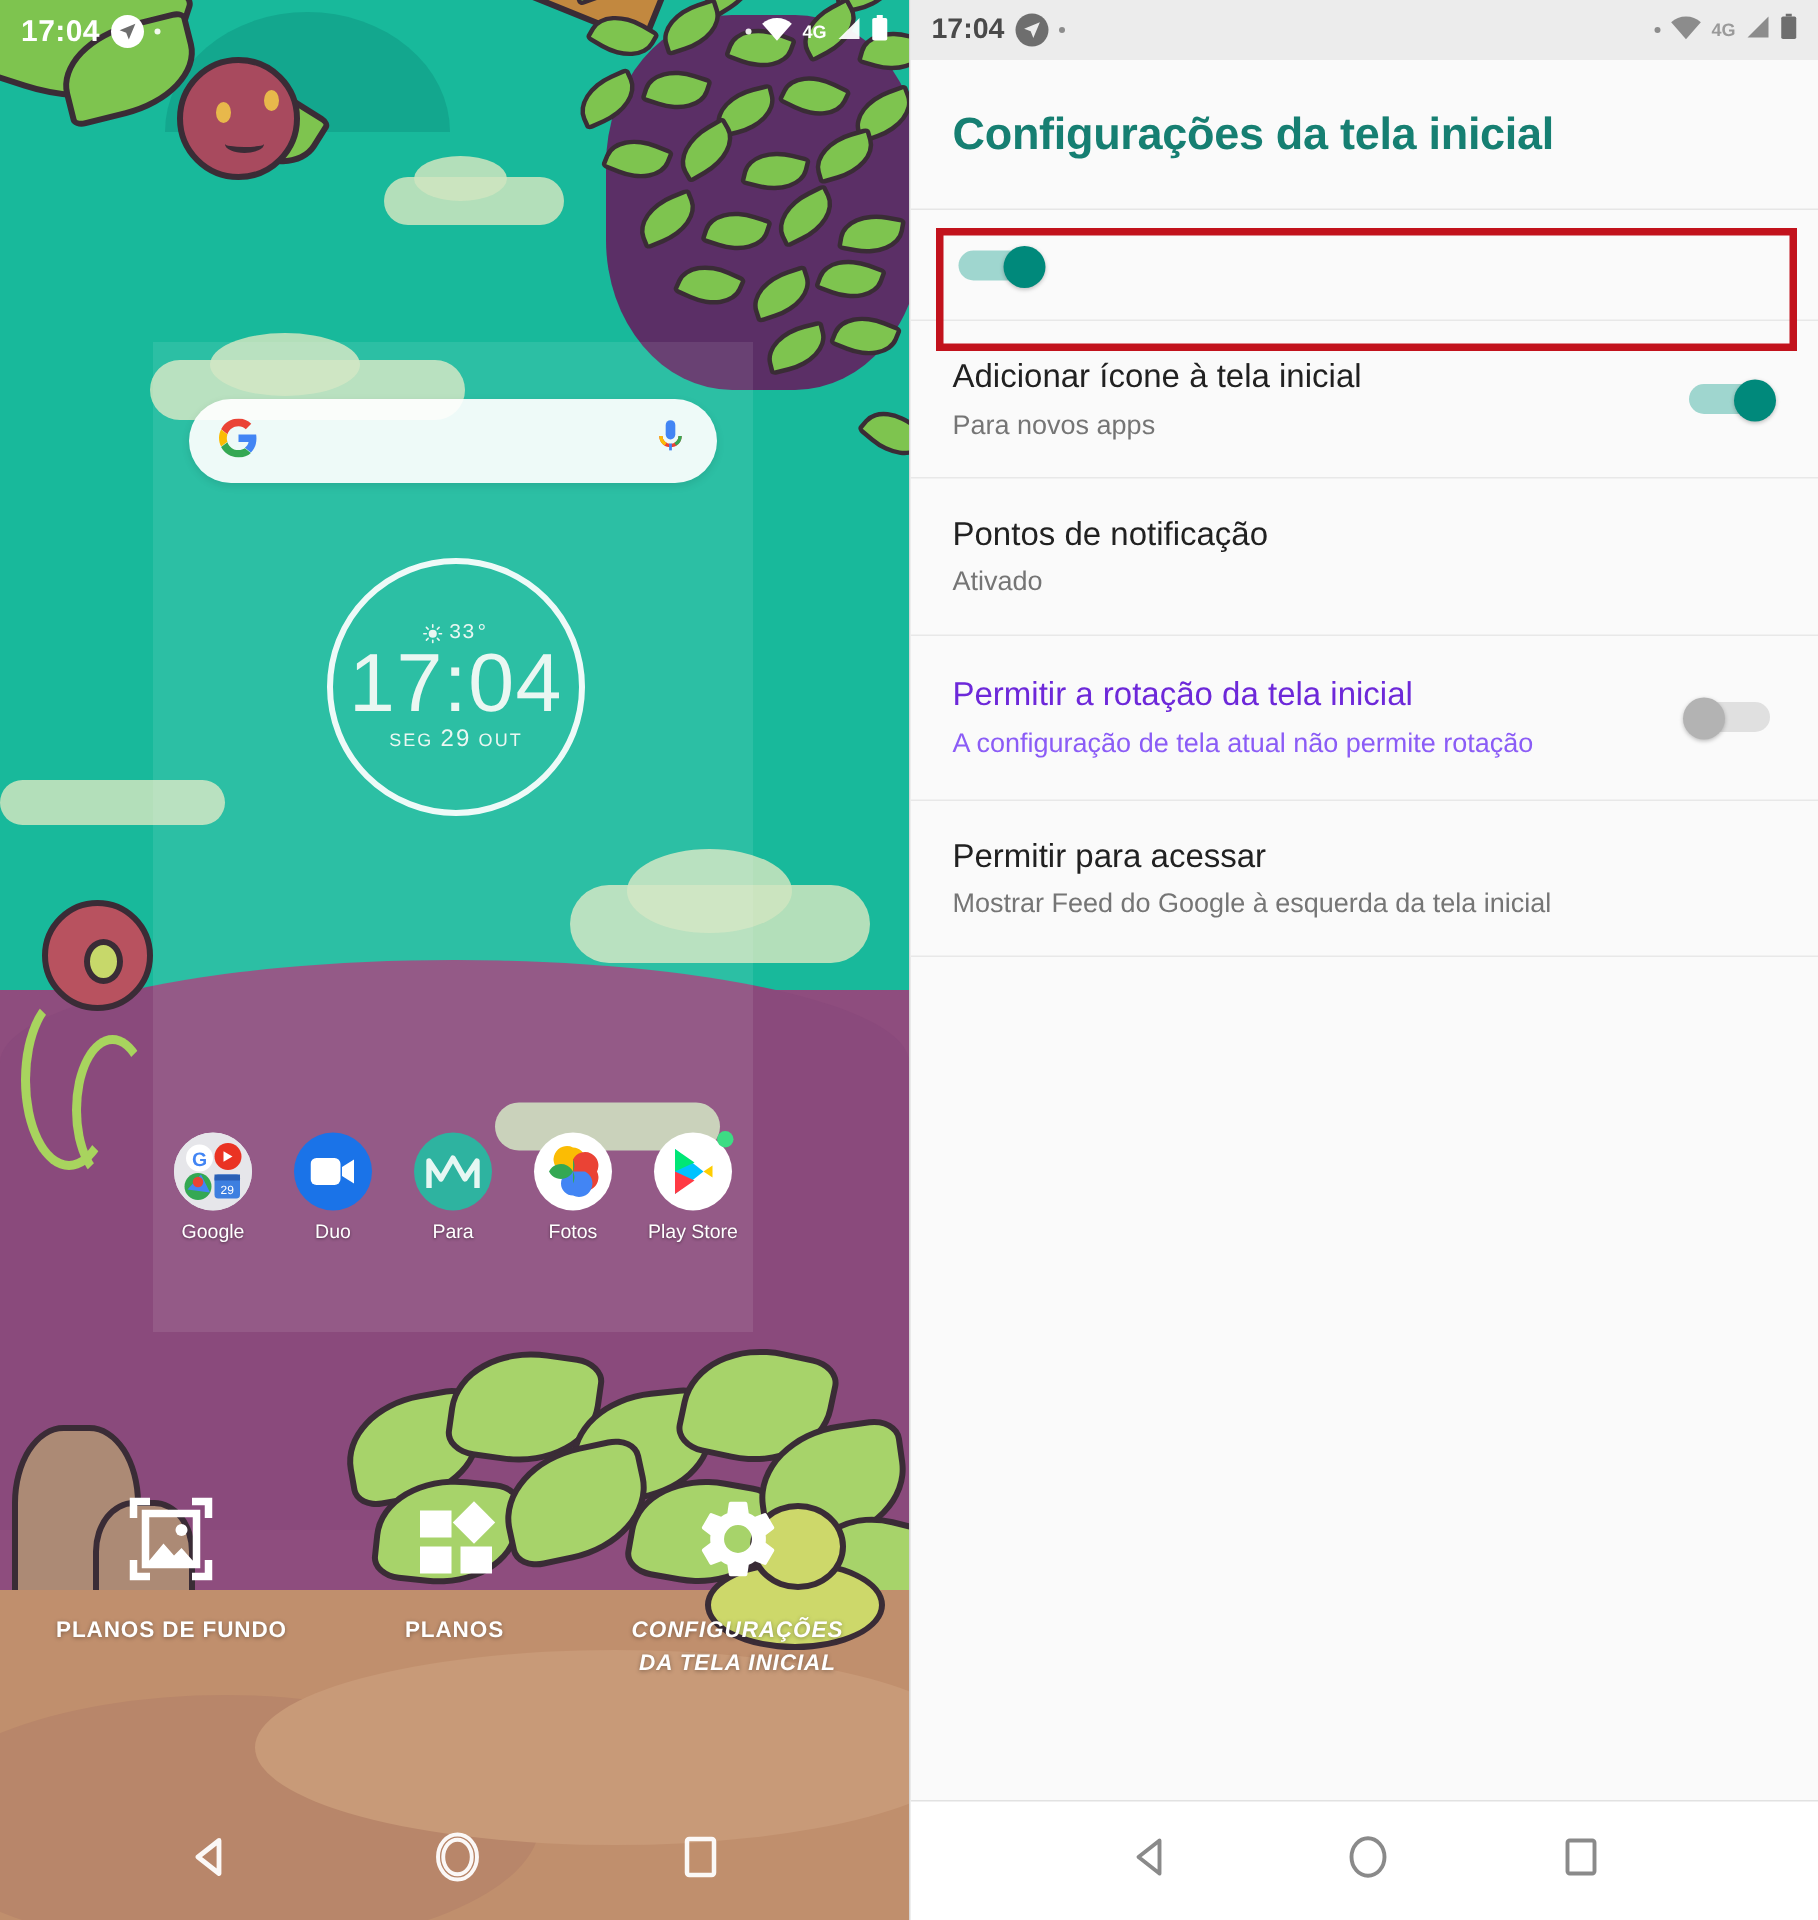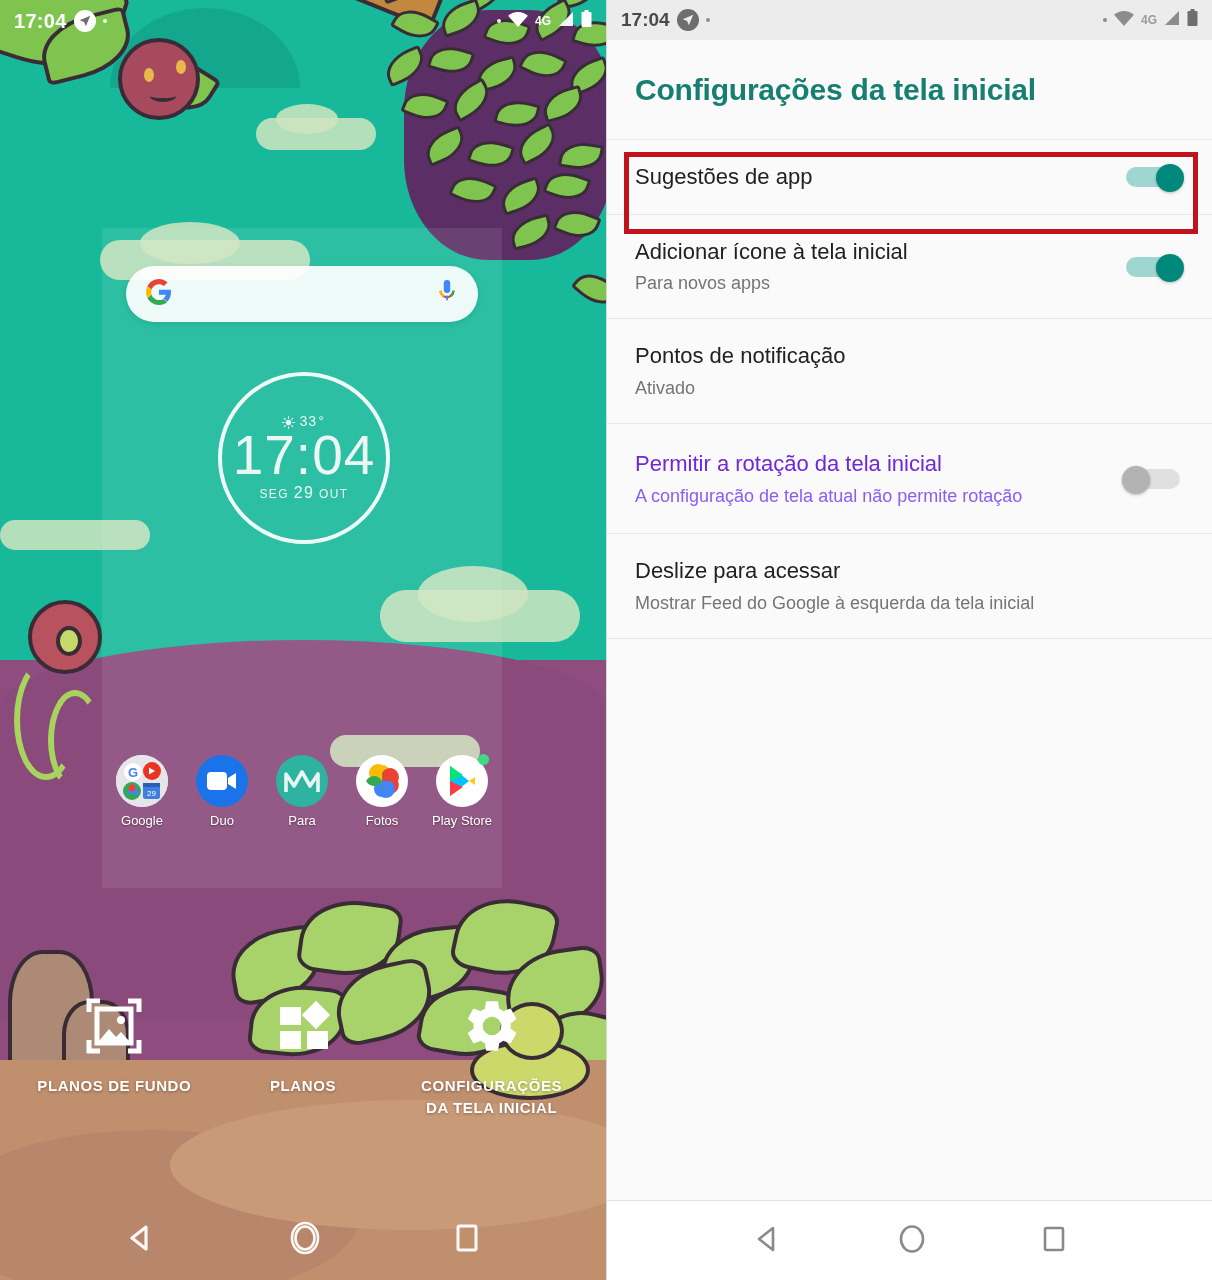--- a/index.html
+++ b/index.html
@@ -478,21 +478,21 @@
         </span>
         <span class="act-label">PLANOS</span>
       </div>
 
       <div class="act">
         <span>
           <svg width="62" height="62" viewBox="0 0 24 24">
             <path fill="#fff" d="M19.14 12.94a7.07 7.07 0 0 0 .06-.94 7.07 7.07 0 0 0-.06-.94l2.03-1.58a.49.49 0 0 0 .12-.61l-1.92-3.32a.49.49 0 0 0-.59-.22l-2.39.96a7.03 7.03 0 0 0-1.62-.94l-.36-2.54a.49.49 0 0 0-.48-.41h-3.84a.49.49 0 0 0-.48.41l-.36 2.54c-.59.24-1.13.56-1.62.94l-2.39-.96a.49.49 0 0 0-.59.22L2.74 8.87a.49.49 0 0 0 .12.61l2.03 1.58c-.04.31-.06.63-.06.94s.02.63.06.94l-2.03 1.58a.49.49 0 0 0-.12.61l1.92 3.32c.12.22.38.3.59.22l2.39-.96c.5.38 1.03.7 1.62.94l.36 2.54c.04.24.24.41.48.41h3.84c.24 0 .44-.17.48-.41l.36-2.54c.59-.24 1.13-.56 1.62-.94l2.39.96c.22.08.47 0 .59-.22l1.92-3.32a.49.49 0 0 0-.12-.61zM12 15.6A3.6 3.6 0 1 1 15.6 12 3.6 3.6 0 0 1 12 15.6z"></path>
           </svg>
         </span>
-        <span class="act-label" style="white-space:pre-line;">CONFIGURAÇÕES
+        <span class="act-label" style="white-space:pre-line;font-style:italic;">CONFIGURAÇÕES
 DA TELA INICIAL</span>
       </div>
     </div>
 
     <div class="navbar-left">
       <span class="navglyph">
         <svg width="30" height="30" viewBox="0 0 30 30">
             <path d="M20 4 L6 15 L20 26 Z" fill="none" stroke="#fff" stroke-width="3.2" stroke-linejoin="round"></path>
           </svg>
       </span>
@@ -544,23 +544,20 @@
       </div>
     </div>
 
     <div class="app-header">
       <span class="app-title">Configurações da tela inicial</span>
     </div>
 
     <div class="settings-list">
 
       <div class="srow">
-        <div class="srow-text">
-          <div class="srow-title">Sugestões de app</div>
-        </div>
         <div class="switch">
           <span class="track"></span>
             <span class="thumb"></span>
         </div>
       </div>
 
       <div class="srow">
         <div class="srow-text">
           <div class="srow-title">Adicionar ícone à tela inicial</div>
           <div class="srow-sub">Para novos apps</div>
@@ -584,21 +581,21 @@
           <div class="srow-sub">A configuração de tela atual não permite rotação</div>
         </div>
         <div class="switch off">
           <span class="track"></span>
             <span class="thumb"></span>
         </div>
       </div>
 
       <div class="srow">
         <div class="srow-text">
-          <div class="srow-title">Deslize para acessar</div>
+          <div class="srow-title">Permitir para acessar</div>
           <div class="srow-sub">Mostrar Feed do Google à esquerda da tela inicial</div>
         </div>
       </div>
 
     </div>
 
     <div class="highlight-box"></div>
 
     <div class="navbar-right-bar">
       <span>

